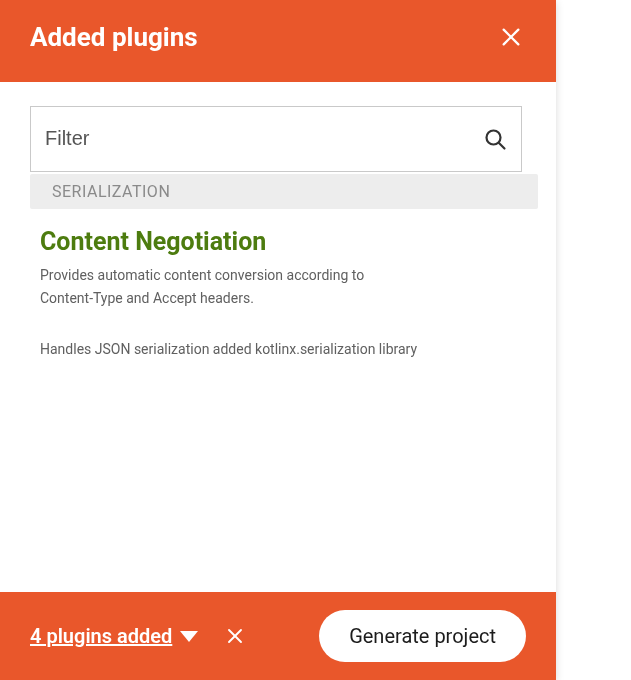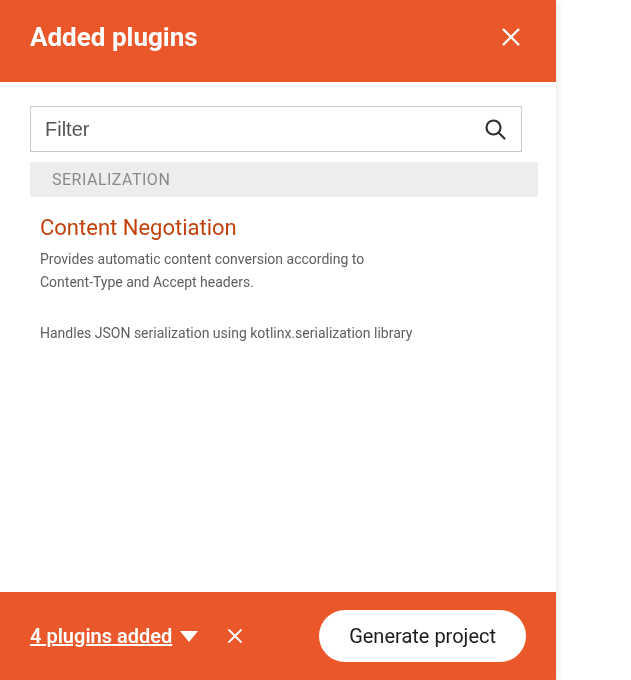--- a/index.html
+++ b/index.html
@@ -50,24 +50,24 @@
       background: #fff;
       padding: 24px 16px 0 30px;
       overflow: hidden;
       position: relative;
       display: flex;
       flex-direction: column;
     }
     .search-wrap {
       border: 1px solid #c9c9c9;
       display: flex;
-      align-items: flex-end;
-      padding: 10px 14px;
+      align-items: flex-start;
+      padding: 20px 14px;
       margin-right: 18px;
-      margin-bottom: 10px;
+      margin-bottom: 2px;
     }
     .search-input {
       flex: 1;
       border: none;
       outline: none;
       font-size: 20px;
       color: #333;
       background: transparent;
     }
     .search-input::placeholder {
@@ -99,23 +99,23 @@
       font-size: 16px;
       letter-spacing: 0.5px;
       padding: 8px 22px;
       margin-bottom: 14px;
       border-radius: 2px;
     }
     .plugin-item {
       padding: 4px 10px 24px 10px;
     }
     .plugin-title {
-      font-size: 22px;
-      font-weight: 400;
-      color: #c2410c;
+      font-size: 25px;
+      font-weight: 700;
+      color: #4d7c0f;
       margin-bottom: 8px;
     }
     .plugin-desc {
       font-size: 14px;
       color: #606060;
       line-height: 1.65;
       max-width: 380px;
     }
     .footer {
       background: #e9572b;
@@ -197,21 +197,21 @@
     <div class="scroll-area">
 
       <div class="category-label">SERIALIZATION</div>
 
       <div class="plugin-item">
         <div class="plugin-title">Content Negotiation</div>
         <div class="plugin-desc">Provides automatic content conversion according to Content-Type and Accept headers.</div>
       </div>
 
       <div class="plugin-item">
-        <div class="plugin-desc">Handles JSON serialization using kotlinx.serialization library</div>
+        <div class="plugin-desc">Handles JSON serialization added kotlinx.serialization library</div>
       </div>
 
 
     </div>
   </div>
 
   <div class="footer">
     <div class="footer-left">
       <div class="plugins-added">
         <span>4 plugins added</span>

